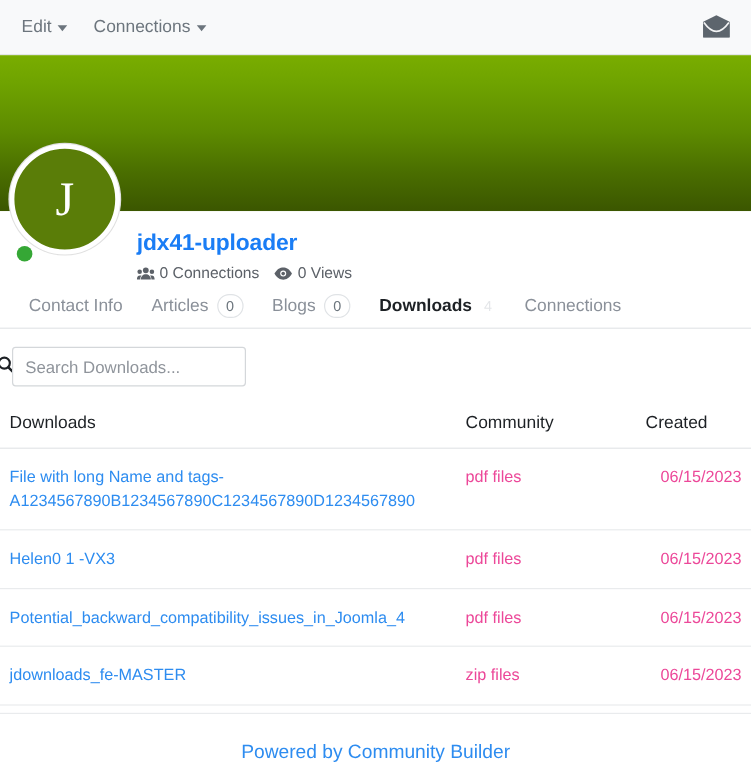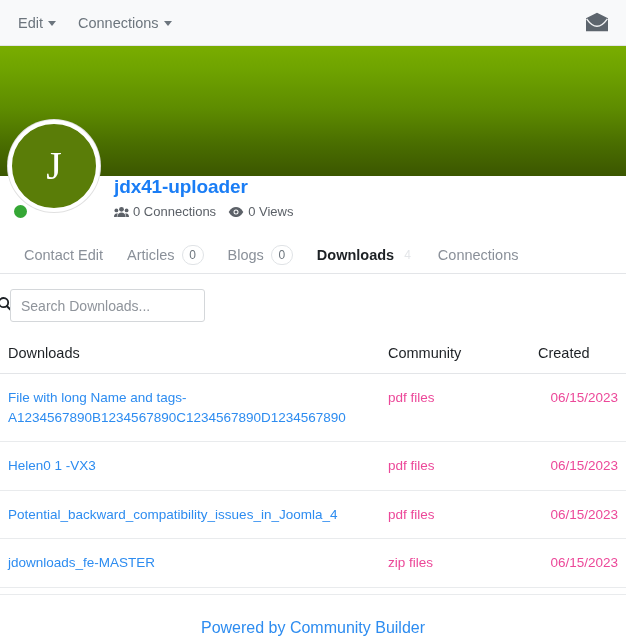--- a/index.html
+++ b/index.html
@@ -92,21 +92,21 @@
     position: absolute;
     left: 6px;
     bottom: -6px;
     width: 13px; height: 13px;
     border-radius: 50%;
     background: #35a735;
   }
   .ident-text {
     position: absolute;
     left: 114px;
-    top: 0;
+    top: 16px;
   }
   .username {
     color: #1a7df5;
     font-weight: bold;
     font-size: 19px;
     letter-spacing: -0.1px;
     text-decoration: none;
     cursor: pointer;
     display: inline-block;
   }
@@ -303,21 +303,21 @@
           <circle cx="8" cy="6" r="1.5" fill="#5c6168"></circle>
         </svg>
         <span>0 Views</span>
       </span>
     </div>
   </div>
 </div>
 
 <div class="tabs">
   <div class="tab">
-    <span>Contact Edit</span>
+    <span>Contact Info</span>
   </div>
   <div class="tab">
     <span>Articles</span>
     <span class="badge">0</span>
   </div>
   <div class="tab">
     <span>Blogs</span>
     <span class="badge">0</span>
   </div>
   <div class="tab active">

